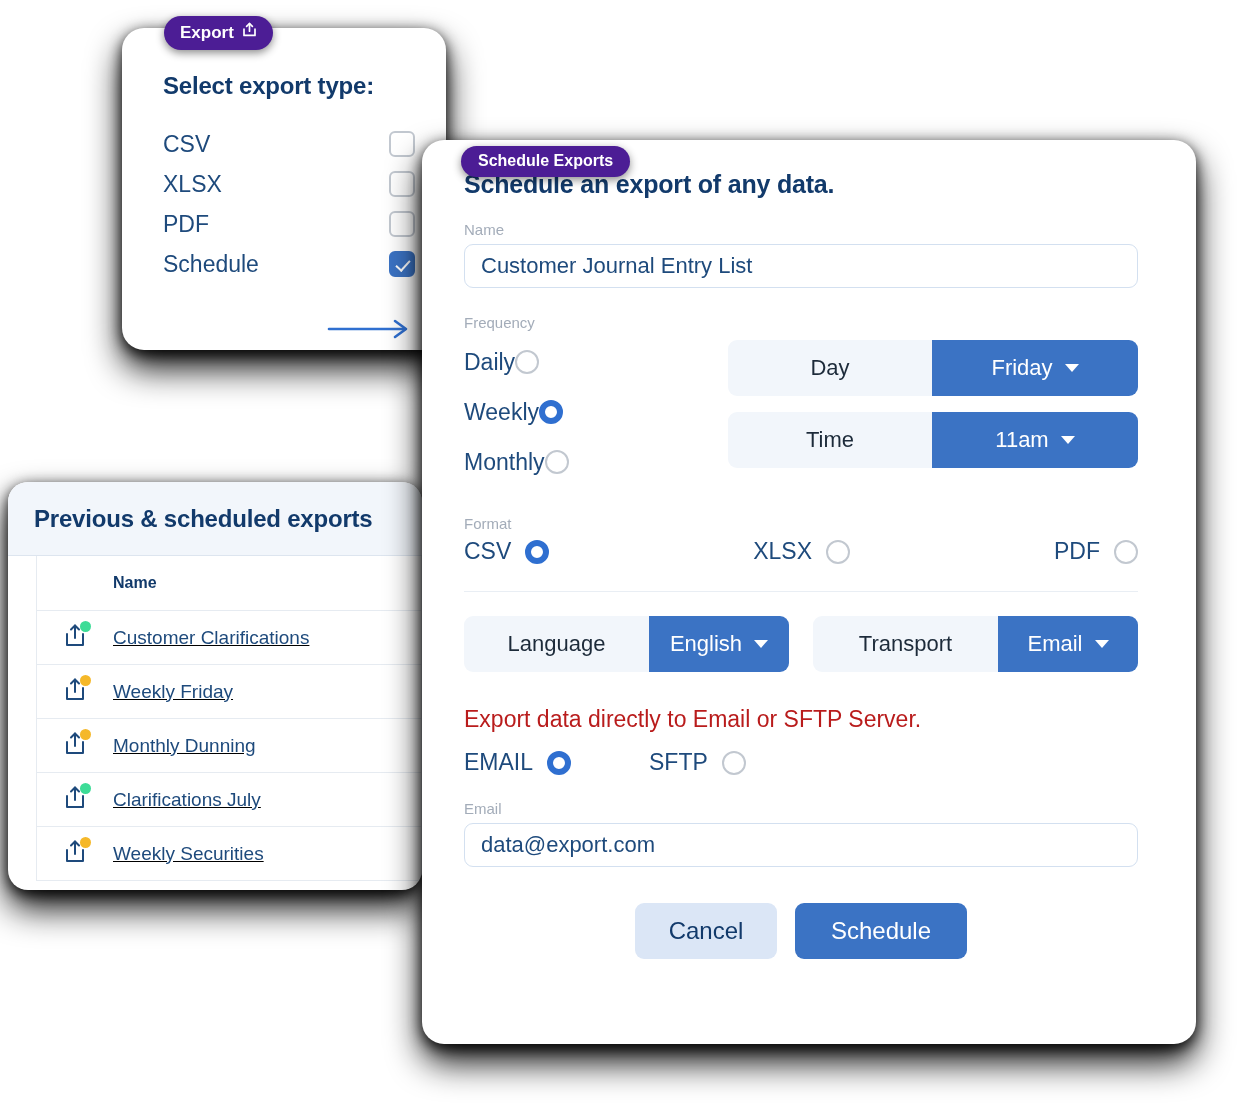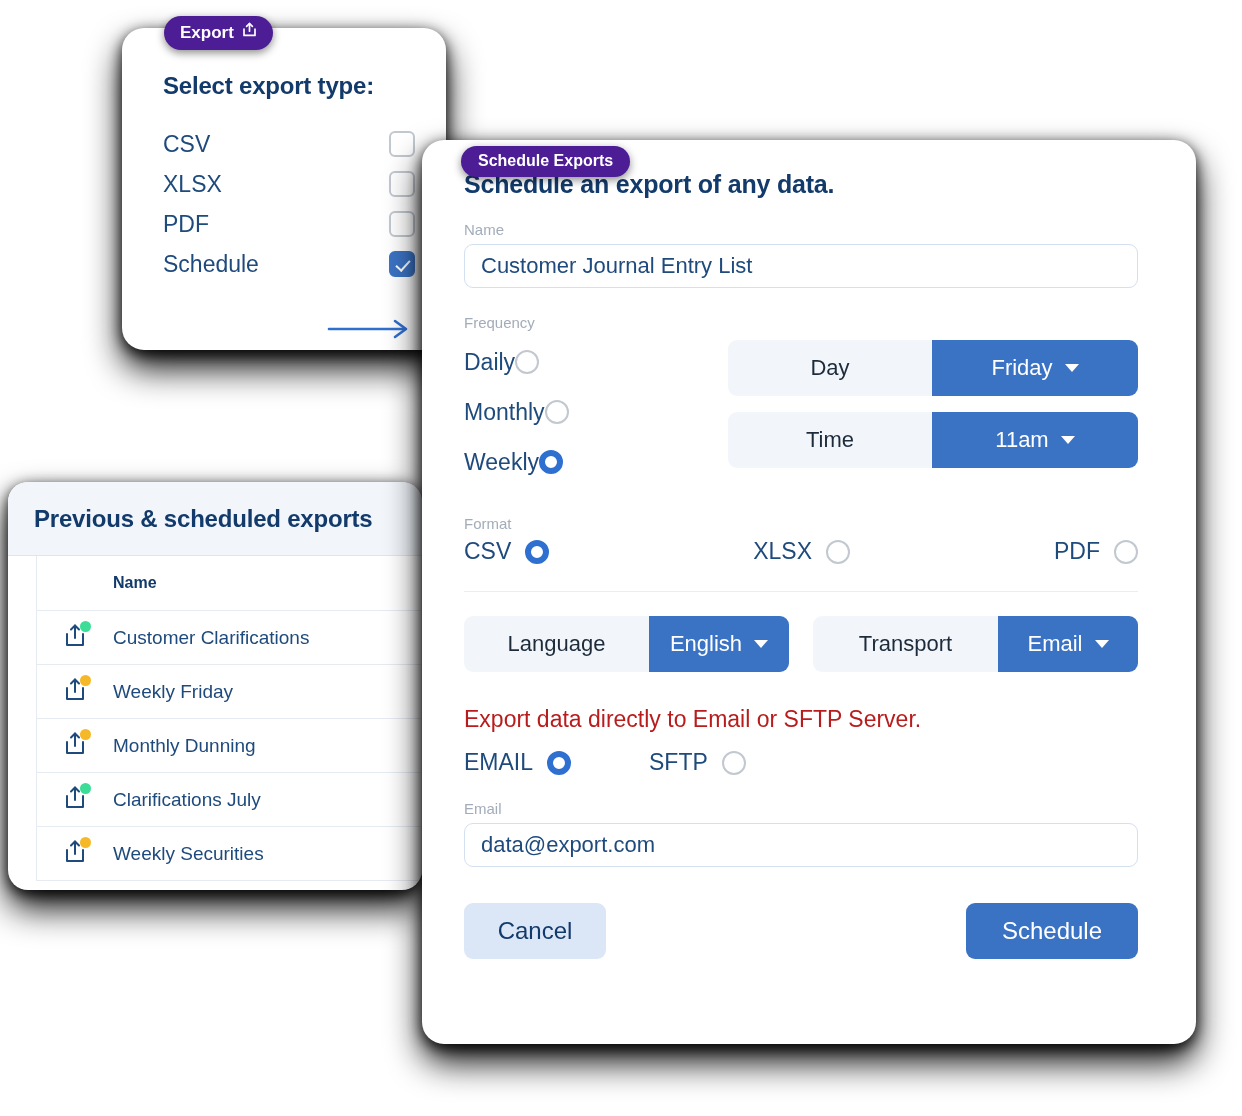--- a/index.html
+++ b/index.html
@@ -150,20 +150,21 @@
     margin-left: 76px;
     font-size: 16px;
     font-weight: bold;
     color: #123a6b;
   }
   .tbl .tr {
     height: 53px;
     display: flex;
     align-items: center;
     border-bottom: 1px solid #e6ebf1;
+    text-decoration: underline;
   }
   .tbl .tr .ico-cell {
     width: 76px;
     display: flex;
     justify-content: center;
     position: relative;
   }
   .tbl .tr .nm {
     font-size: 19px;
     color: #1e4a7c;
@@ -335,21 +336,21 @@
     align-items: center;
     margin-top: 16px;
     gap: 0;
   }
   .srv-row .fmt-item:first-child { margin-right: 78px; }
 
   .email-block { margin-top: 24px; }
 
   .btn-row {
     display: flex;
-    justify-content: space-between;
+    justify-content: center;
     gap: 18px;
     margin-top: 36px;
   }
   .btn {
     height: 56px;
     border-radius: 9px;
     display: flex;
     align-items: center;
     justify-content: center;
     font-size: 24px;
@@ -509,26 +510,26 @@
 
       <div class="flabel" style="margin-top:26px;">Frequency</div>
 
       <div class="freq-wrap" style="margin-top:0;">
         <div class="freq-left">
           <div class="freq-row">
             <span class="lbl">Daily</span>
             <span class="radio"></span>
           </div>
           <div class="freq-row">
+            <span class="lbl">Weekly</span>
+            <span class="radio on"></span>
+          </div>
+          <div class="freq-row">
             <span class="lbl">Monthly</span>
             <span class="radio"></span>
-          </div>
-          <div class="freq-row">
-            <span class="lbl">Weekly</span>
-            <span class="radio on"></span>
           </div>
         </div>
 
         <div class="pill-col">
           <div class="pill">
             <span class="p-key">Day</span>
             <span class="p-val">
               <span>Friday</span>
               <span class="caret"></span>
             </span>

